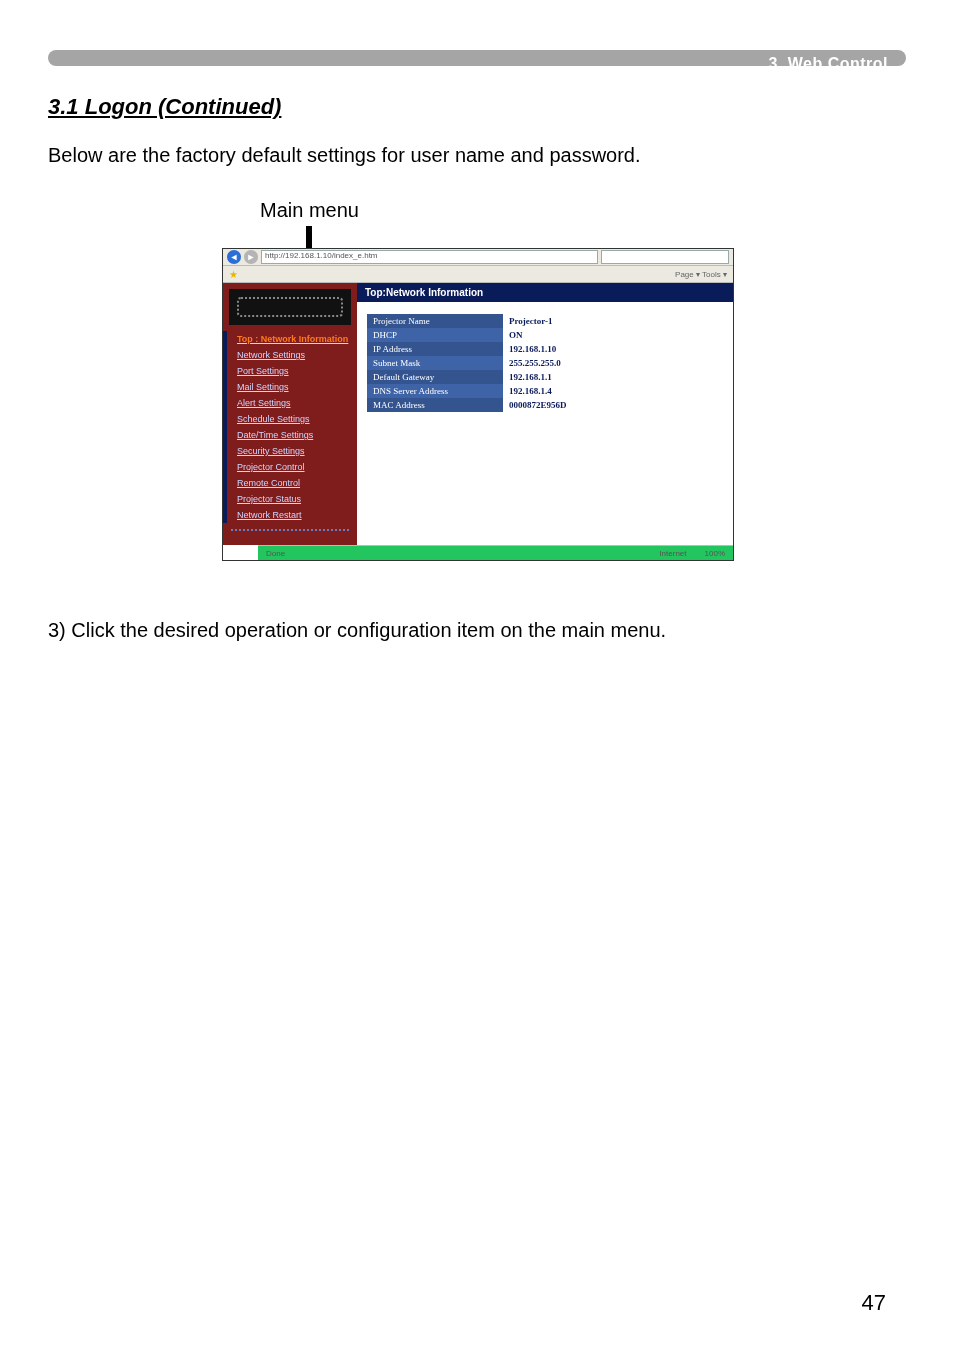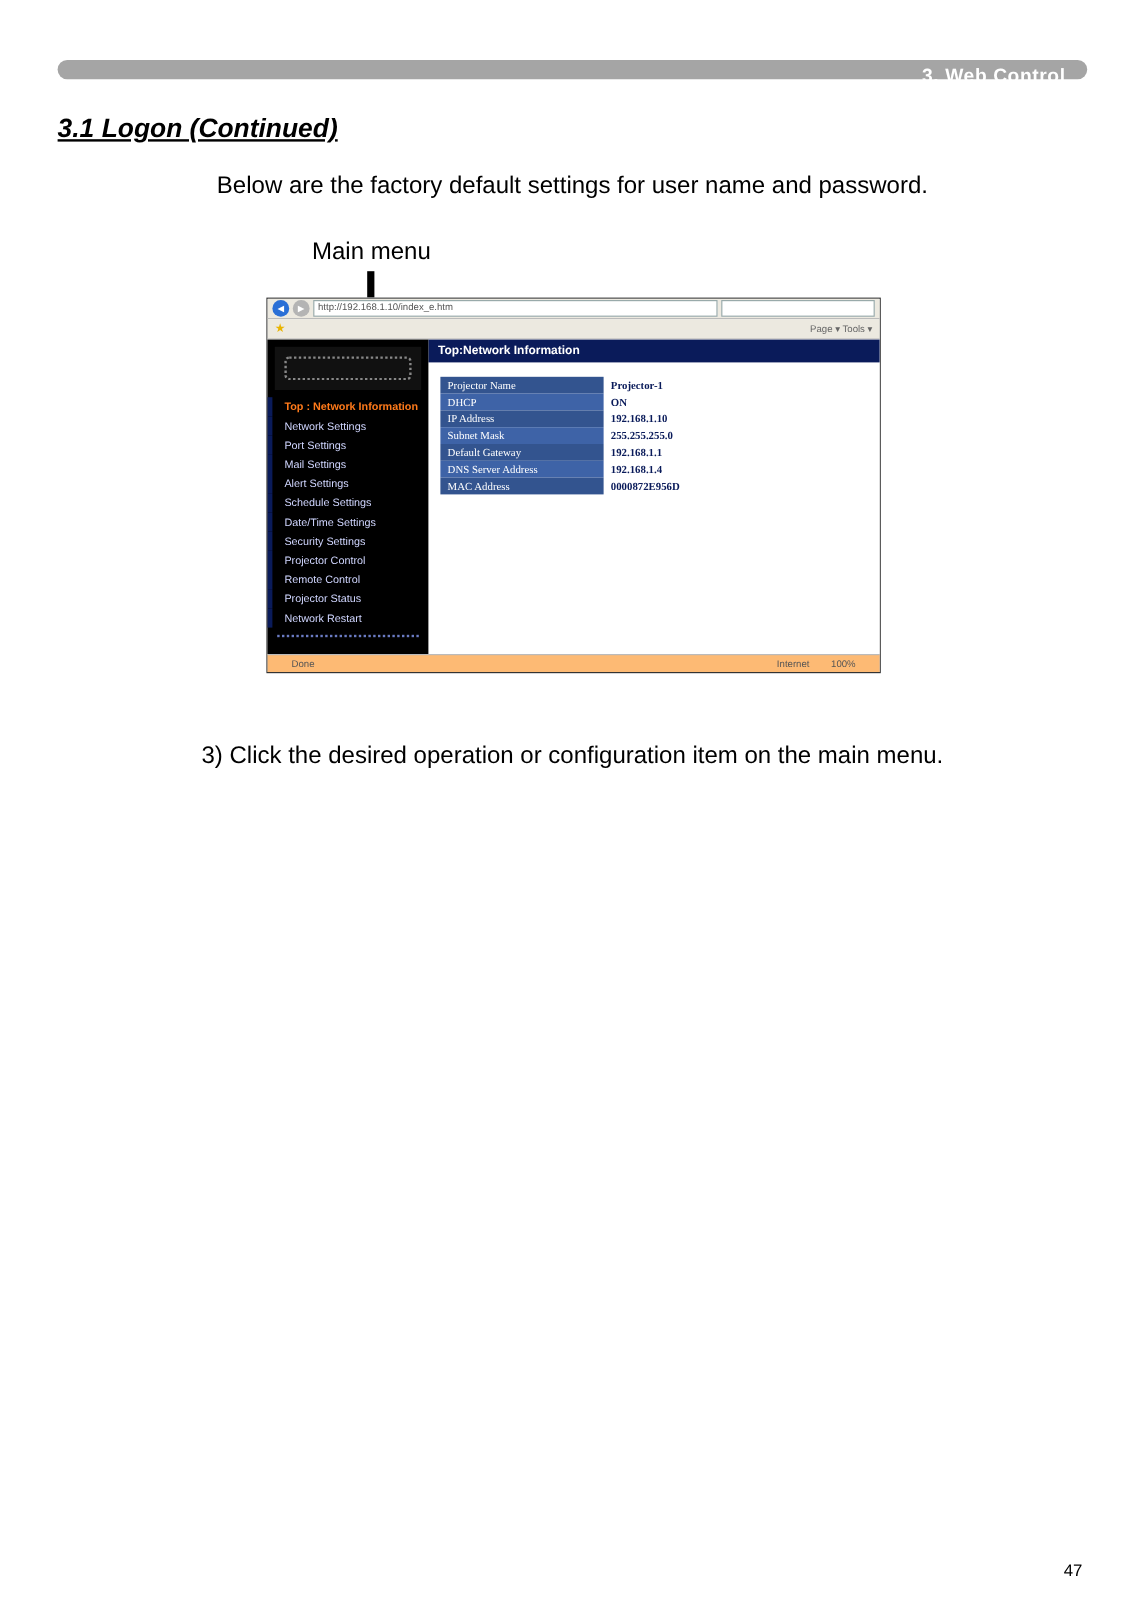--- a/index.html
+++ b/index.html
@@ -40,21 +40,20 @@
     font-weight: bold;
     font-style: italic;
     font-size: 22px;
     margin: 0 0 22px 0;
     text-decoration: underline;
   }
   .body-text {
     font-size: 20px;
     margin: 0 0 30px 0;
     line-height: 1.35;
-    text-align: center;
   }
   
   table.defaults {
     border-collapse: collapse;
     margin: 0 0 40px 18px;
   }
   table.defaults th, table.defaults td {
     border: 2px solid #000;
     padding: 3px 14px;
     font-size: 19px;
@@ -120,24 +119,25 @@
     color:#666;
     font-size:8px;
   }
   .ie-tool .star{ color:#e9b400; font-size:10px;}
   .ie-content {
     display:flex;
     min-height: 260px;
   }
   .side {
     width: 134px;
-    background: #000000;
+    background: #7f1d1d;
     color: #d0d6ff;
     padding: 6px 0 14px 0;
     position:relative;
+    text-decoration:underline;
   }
   .logo-block {
     height: 36px;
     background: #111;
     margin: 0 6px 6px 6px;
     position:relative;
   }
   .logo-block::after{
     content:"";
     position:absolute; inset:8px;
@@ -179,35 +179,36 @@
     width:120px;
   }
   .info-table td.v {
     color:#0a1b5a;
     font-weight:bold;
     min-width:160px;
   }
   .info-table tr.alt td.k { background:#3e63a7;}
   .ie-status {
     height:14px;
-    background:#fdba74;
+    background:#22c55e;
     border-top:1px solid #bbb;
     font-size:8px;
     color:#555;
     display:flex;
     align-items:center;
     justify-content:flex-end;
     gap:18px;
-    padding:0 20px;
+    padding:0 8px;
+    margin-left:35px;
   }
   .pg-num {
     position:absolute;
-    right:52px;
+    right:68px;
     bottom:36px;
-    font-size:14px;
+    font-size:22px;
     margin-top:24px;
   }
 </style>
 </head>
 <body>
 
 <div class="page">
 
   <div class="top-band">
     <span class="top-band-label">3. Web Control</span>

